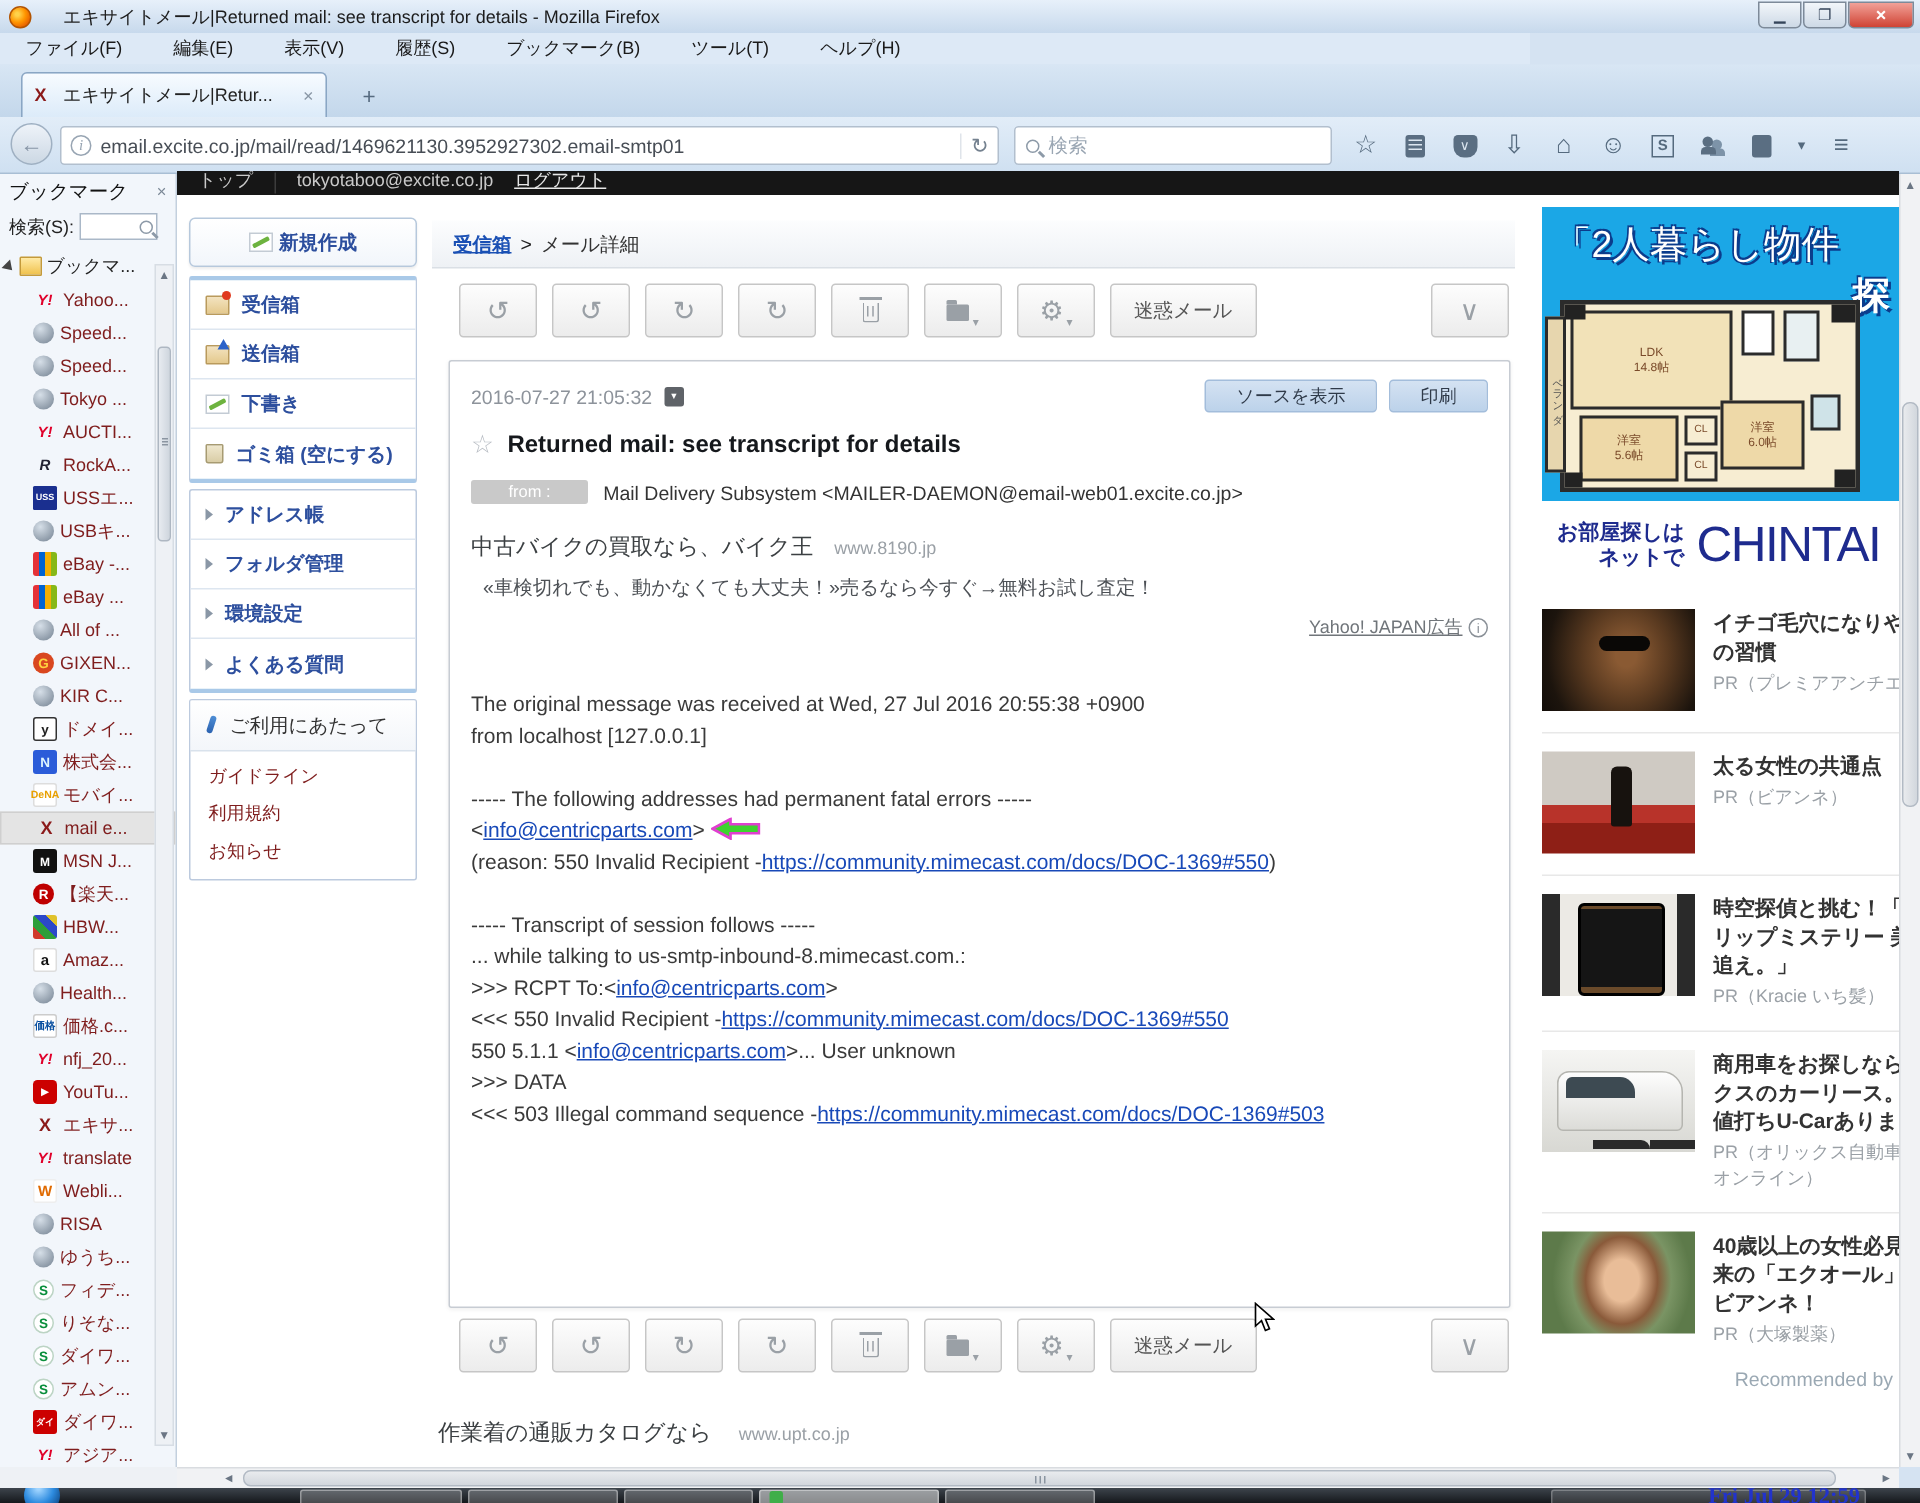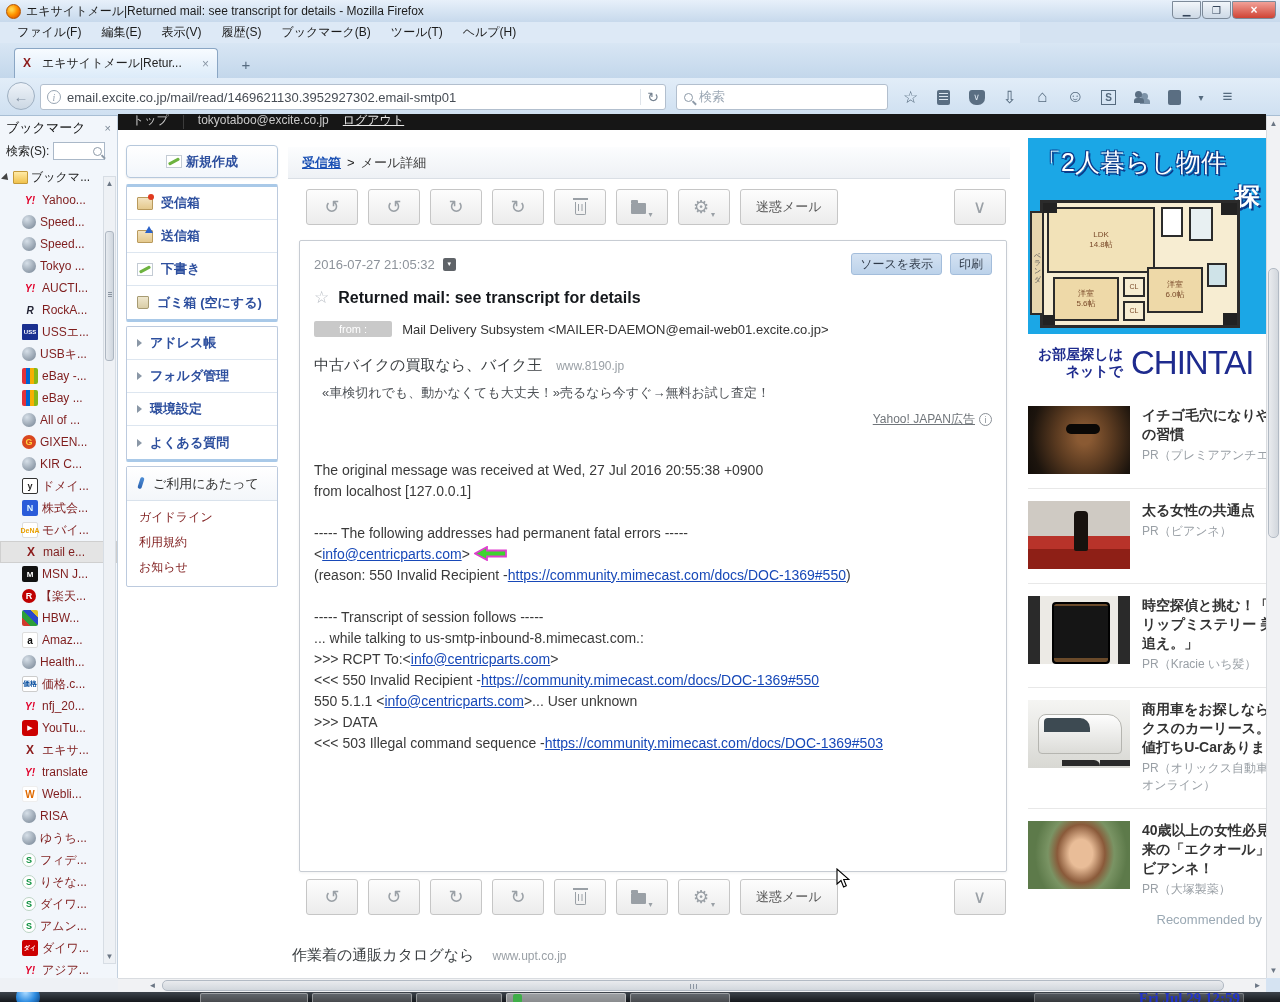--- a/index.html
+++ b/index.html
@@ -2,26 +2,26 @@
 <html><head>
 <meta charset="utf-8">
 <style>
 *{box-sizing:border-box;margin:0;padding:0}
 html,body{width:1280px;height:1002px;overflow:hidden}
 body{font-family:"Liberation Sans","DejaVu Sans",sans-serif;font-size:13px;color:#222;background:#c8d8ea}
 .screen{position:relative;width:1280px;height:1002px;overflow:hidden;background:#d5e3f2}
 
 .titlebar{position:absolute;left:0;top:0;width:1280px;height:22px;background:linear-gradient(#e7f0fa,#c7d9ec);display:flex;align-items:center;padding-left:6px}
 .ff-icon{width:15px;height:15px;border-radius:50%;background:radial-gradient(circle at 35% 35%,#ffd24a 10%,#ff9500 45%,#e55b00 80%);border:1px solid #b35400;flex:none}
-.win-title{margin-left:5px;font-size:12px;color:#1c1c1c;white-space:nowrap}
+.win-title{margin-left:21px;font-size:12px;color:#1c1c1c;white-space:nowrap}
 .wincontrols{position:absolute;right:4px;top:1px;display:flex}
 .wc{width:29px;height:18px;border:1px solid #7d8염;border:1px solid #7d8a99;background:linear-gradient(#f2f6fa,#cdd9e6);border-radius:0 0 4px 4px;display:flex;align-items:center;justify-content:center;font-size:10px;color:#35455a;margin-left:1px}
 .wc.close{width:44px;background:linear-gradient(#f2a198,#cf4334);color:#fff;font-weight:bold;font-size:12px}
 
-.menubar{position:absolute;left:0;top:22px;width:1020px;height:21px;background:#dde9f6;display:flex;align-items:center;padding-left:8px;gap:2px}
+.menubar{position:absolute;left:0;top:22px;width:1020px;height:21px;background:#dde9f6;display:flex;align-items:center;padding-left:8px;gap:16px}
 .menu-item{padding:2px 9px;font-size:12px;color:#1a1a1a}
 
 .tabbar{position:absolute;left:0;top:43px;width:1280px;height:35px;background:linear-gradient(#d8e6f4,#c3d7eb)}
 .tab{position:absolute;left:14px;top:5px;width:204px;height:30px;background:linear-gradient(#f7fbff,#dcebf9);border:1px solid #8fa;border:1px solid #8aa6c4;border-bottom:none;border-radius:4px 4px 0 0;display:flex;align-items:center;padding:0 8px;gap:6px}
 .tab-favicon{width:13px;height:13px;color:#8b1a1a;font-weight:bold;font-size:12px;line-height:13px;flex:none}
 .tab-label{font-size:12px;color:#222;white-space:nowrap;overflow:hidden;flex:1}
 .tab-close{color:#8a97a6;font-size:12px;flex:none}
 .newtab{position:absolute;left:232px;top:9px;width:28px;height:24px;border-radius:3px;display:flex;align-items:center;justify-content:center;color:#56releases;color:#566b80;font-size:15px}
 
 .navbar{position:absolute;left:0;top:78px;width:1280px;height:38px;background:linear-gradient(#e2edf8,#cfe0f1);border-bottom:1px solid #a8bed4}
@@ -121,21 +121,21 @@
 .i-trash::before{content:"";position:absolute;left:-3px;top:-4px;width:15px;height:2px;background:#9aa0a6}
 .i-trash::after{content:"";position:absolute;left:2px;top:2px;width:1.5px;height:7px;background:#9aa0a6;box-shadow:3.5px 0 0 #9aa0a6}
 .i-folder{display:inline-block;width:15px;height:11px;background:#9aa0a6;border-radius:1px;position:relative;margin-top:3px}
 .i-folder::before{content:"";position:absolute;top:-3px;left:0;width:7px;height:3px;background:#9aa0a6;border-radius:1px 1px 0 0}
 
 .card{position:absolute;left:181px;top:126px;width:708px;height:632px;background:#fff;border:1px solid #c7ccd3;border-radius:2px;padding:12px 14px;box-shadow:0 1px 3px rgba(0,0,0,.06)}
 .card-head{display:flex;align-items:center}
 .msg-date{color:#8d939b;font-size:13px}
 .msg-opt{width:13px;height:13px;background:#5f6368;border-radius:2px;color:#fff;font-size:7px;display:inline-flex;align-items:center;justify-content:center;margin-left:8px}
 .head-btns{margin-left:auto;display:flex;gap:8px}
-.hbtn{height:22px;padding:0 8px;background:linear-gradient(#d4e2f2,#bcd2ea);border:1px solid #a3bddb;border-radius:3px;font-size:12px;color:#2f3a49;display:flex;align-items:center}
+.hbtn{height:22px;padding:0 20px;background:linear-gradient(#d4e2f2,#bcd2ea);border:1px solid #a3bddb;border-radius:3px;font-size:12px;color:#2f3a49;display:flex;align-items:center}
 .subj-row{display:flex;align-items:center;gap:9px;margin-top:12px}
 .star{color:#b8bdc4;font-size:17px}
 .subject{font-size:16px;font-weight:bold;color:#15181c}
 .from-row{display:flex;align-items:center;gap:10px;margin-top:13px}
 .from-badge{background:#c9c9c9;color:#fff;font-size:11px;padding:2px 25px;border-radius:2px}
 .from-val{font-size:13px;color:#333}
 .inline-ad{margin-top:17px;padding:2px 0 2px 0}
 .iad-title-row{display:flex;align-items:baseline;gap:14px}
 .iad-title{font-size:15px;color:#3c4043}
 .iad-url{font-size:12px;color:#9aa0a6}

